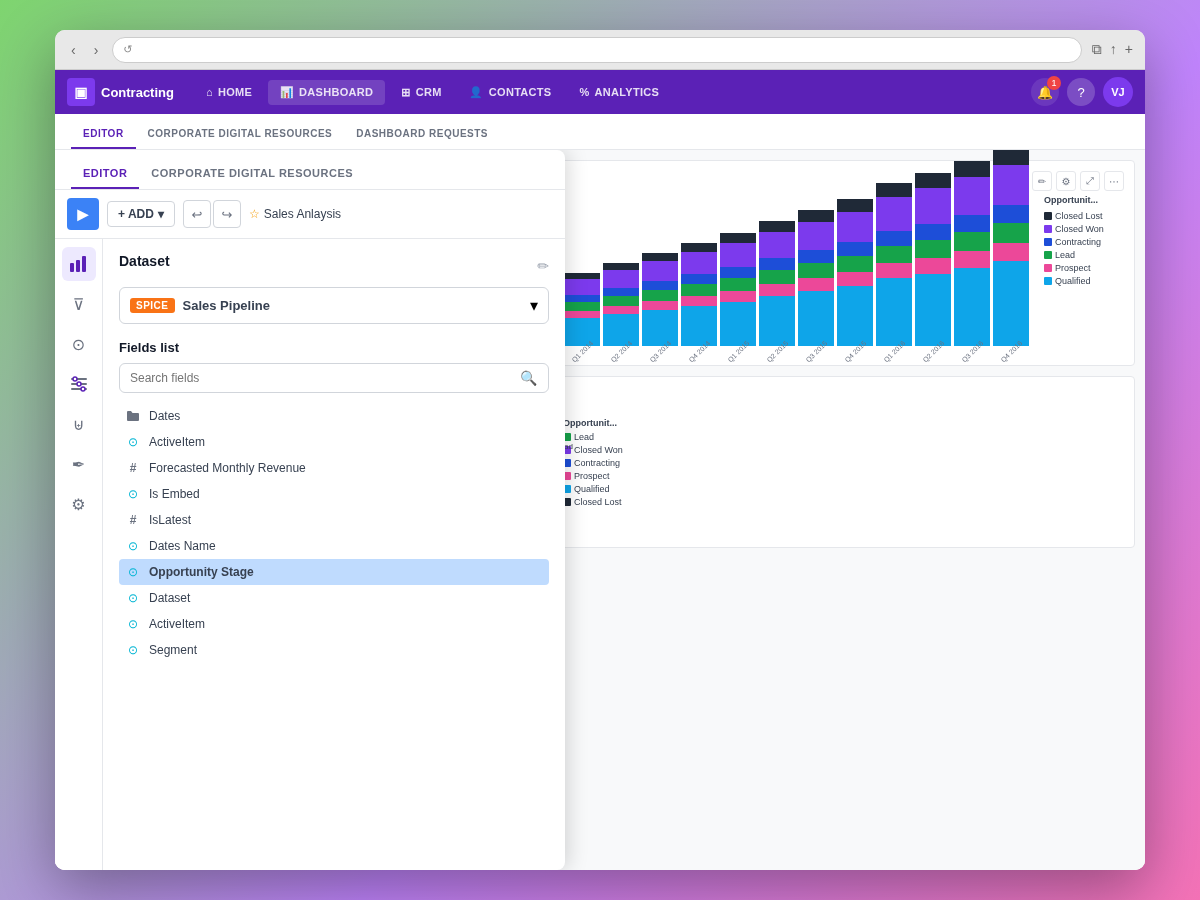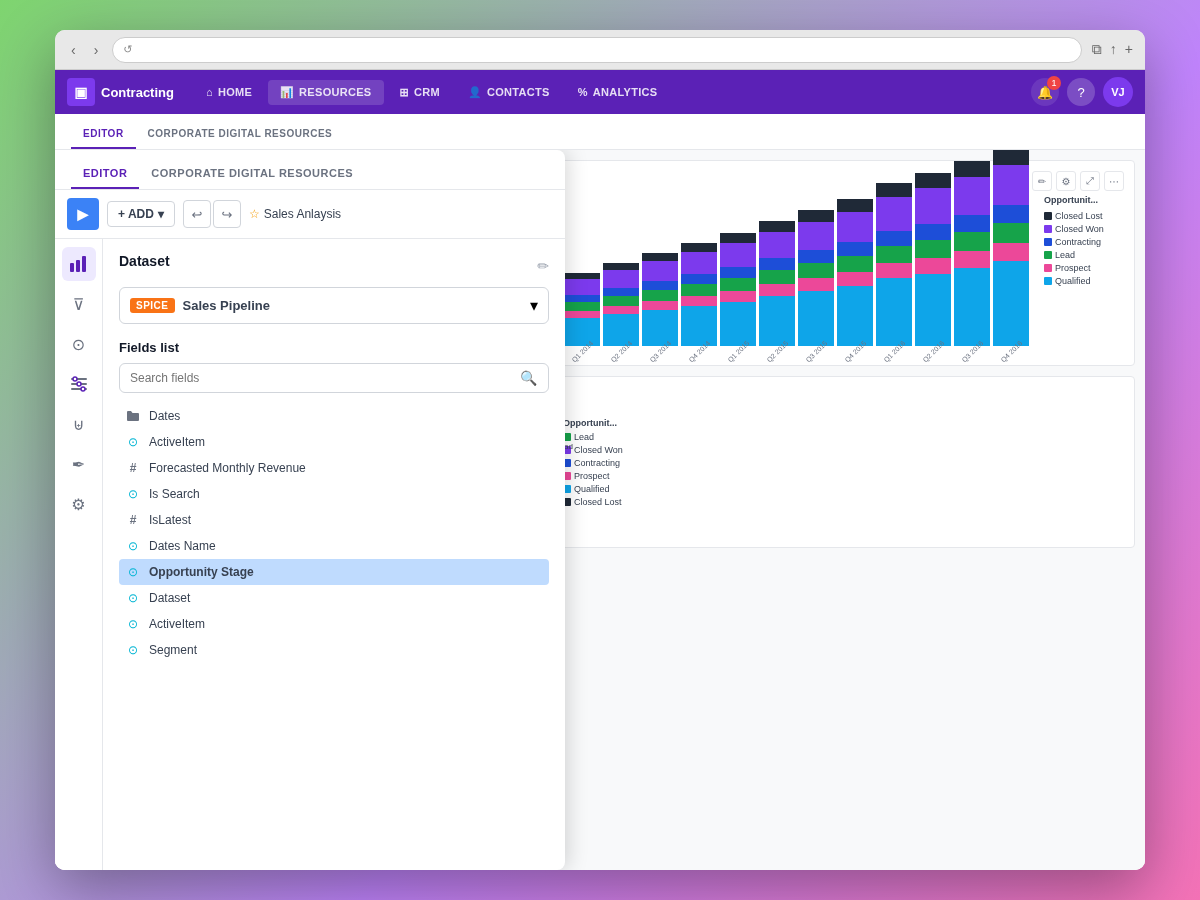--- a/index.html
+++ b/index.html
@@ -918,21 +918,21 @@
         </div>
         <span class="logo-text">Contracting</span>
       </div>
       <div class="nav-items">
         <div class="nav-item">
           <span>⌂</span>
           <span>HOME</span>
         </div>
         <div class="nav-item active">
           <span>📊</span>
-          <span>RESOURCES</span>
+          <span>DASHBOARD</span>
         </div>
         <div class="nav-item">
           <span>⊞</span>
           <span>CRM</span>
         </div>
         <div class="nav-item">
           <span>👤</span>
           <span>CONTACTS</span>
         </div>
         <div class="nav-item">
@@ -946,20 +946,21 @@
           <span class="badge">1</span>
         </div>
         <div class="nav-icon-btn question">?</div>
         <div class="avatar">VJ</div>
       </div>
     </div>
 
     <div class="tab-bar">
       <div class="tab-item active">EDITOR</div>
       <div class="tab-item">CORPORATE DIGITAL RESOURCES</div>
+      <div class="tab-item">DASHBOARD REQUESTS</div>
     </div>
 
     <div class="main-content">
 
       <div class="background-panel">
 
         <div class="sidebar-icons">
           <div class="sidebar-icon-btn active">
             <svg width="18" height="18" viewBox="0 0 18 18" fill="currentColor">
               <rect x="1" y="8" width="3" height="8" rx="1"></rect>
@@ -1407,21 +1408,21 @@
               <span>ActiveItem</span>
             </div>
 
             <div class="fg-field-item">
               <span class="fg-field-icon hash" style="color:#6b7280; font-weight:bold; font-size:12px;">#</span>
               <span>Forecasted Monthly Revenue</span>
             </div>
 
             <div class="fg-field-item">
               <span class="fg-field-icon dim" style="color:#06b6d4; font-size:12px;">⊙</span>
-              <span>Is Search</span>
+              <span>Is Embed</span>
             </div>
 
             <div class="fg-field-item">
               <span class="fg-field-icon hash" style="color:#6b7280; font-weight:bold; font-size:12px;">#</span>
               <span>IsLatest</span>
             </div>
 
             <div class="fg-field-item">
               <span class="fg-field-icon dim" style="color:#06b6d4; font-size:12px;">⊙</span>
               <span>Dates Name</span>

